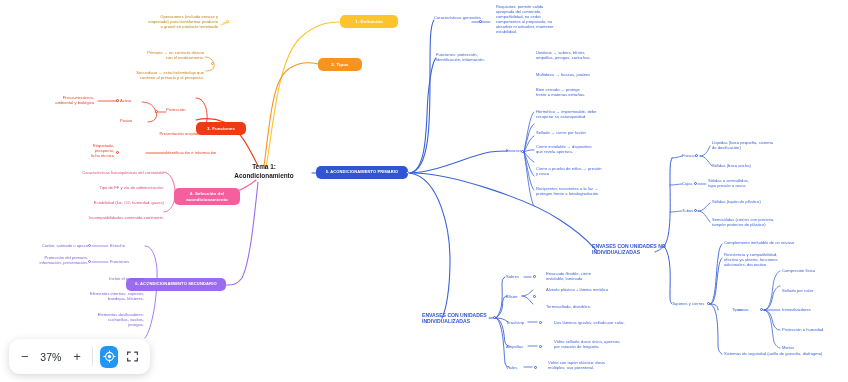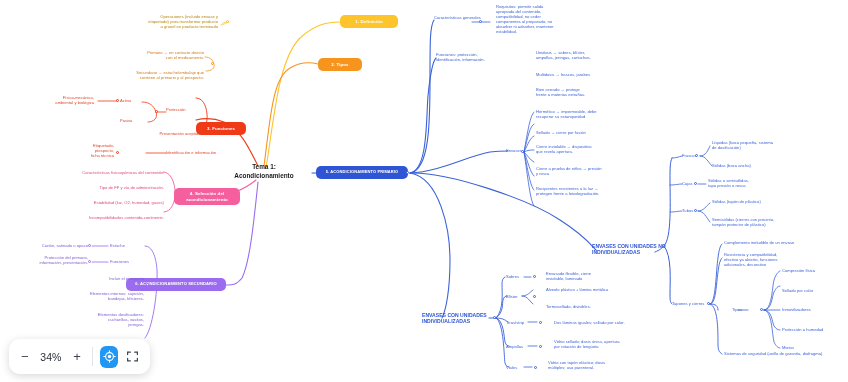--- a/index.html
+++ b/index.html
@@ -386,21 +386,21 @@
   <div class="node leaf l lf-blue" style="left:554px; top:339px; width:92px;">Vidrio sellado; dosis única, apertura
 por rotación de lengüeta</div>
 
   <div class="node leaf l lf-blue" style="left:506px; top:365px; width:22px;">Viales</div>
   <div class="dot d-blue" style="left:534px; top:366px;"></div>
   <div class="node leaf l lf-blue" style="left:548px; top:360px; width:92px;">Vidrio con tapón elástico; dosis
 múltiples;  uso parenteral.</div>
 
   <div id="zoom-toolbar">
     <div class="zbtn">−</div>
-    <div id="zoom-level">34%</div>
+    <div id="zoom-level">37%</div>
     <div class="zbtn">+</div>
     <div id="tb-divider"></div>
     <div id="focus-button">
       <svg width="13" height="13" viewBox="0 0 24 24" fill="none" stroke="#ffffff" stroke-width="2">
         <circle cx="12" cy="12" r="3.2" fill="#ffffff" stroke="none"></circle>
         <circle cx="12" cy="12" r="7.2"></circle>
         <line x1="12" y1="1.5" x2="12" y2="4.6" stroke-linecap="round"></line>
         <line x1="12" y1="19.4" x2="12" y2="22.5" stroke-linecap="round"></line>
         <line x1="1.5" y1="12" x2="4.6" y2="12" stroke-linecap="round"></line>
         <line x1="19.4" y1="12" x2="22.5" y2="12" stroke-linecap="round"></line>

